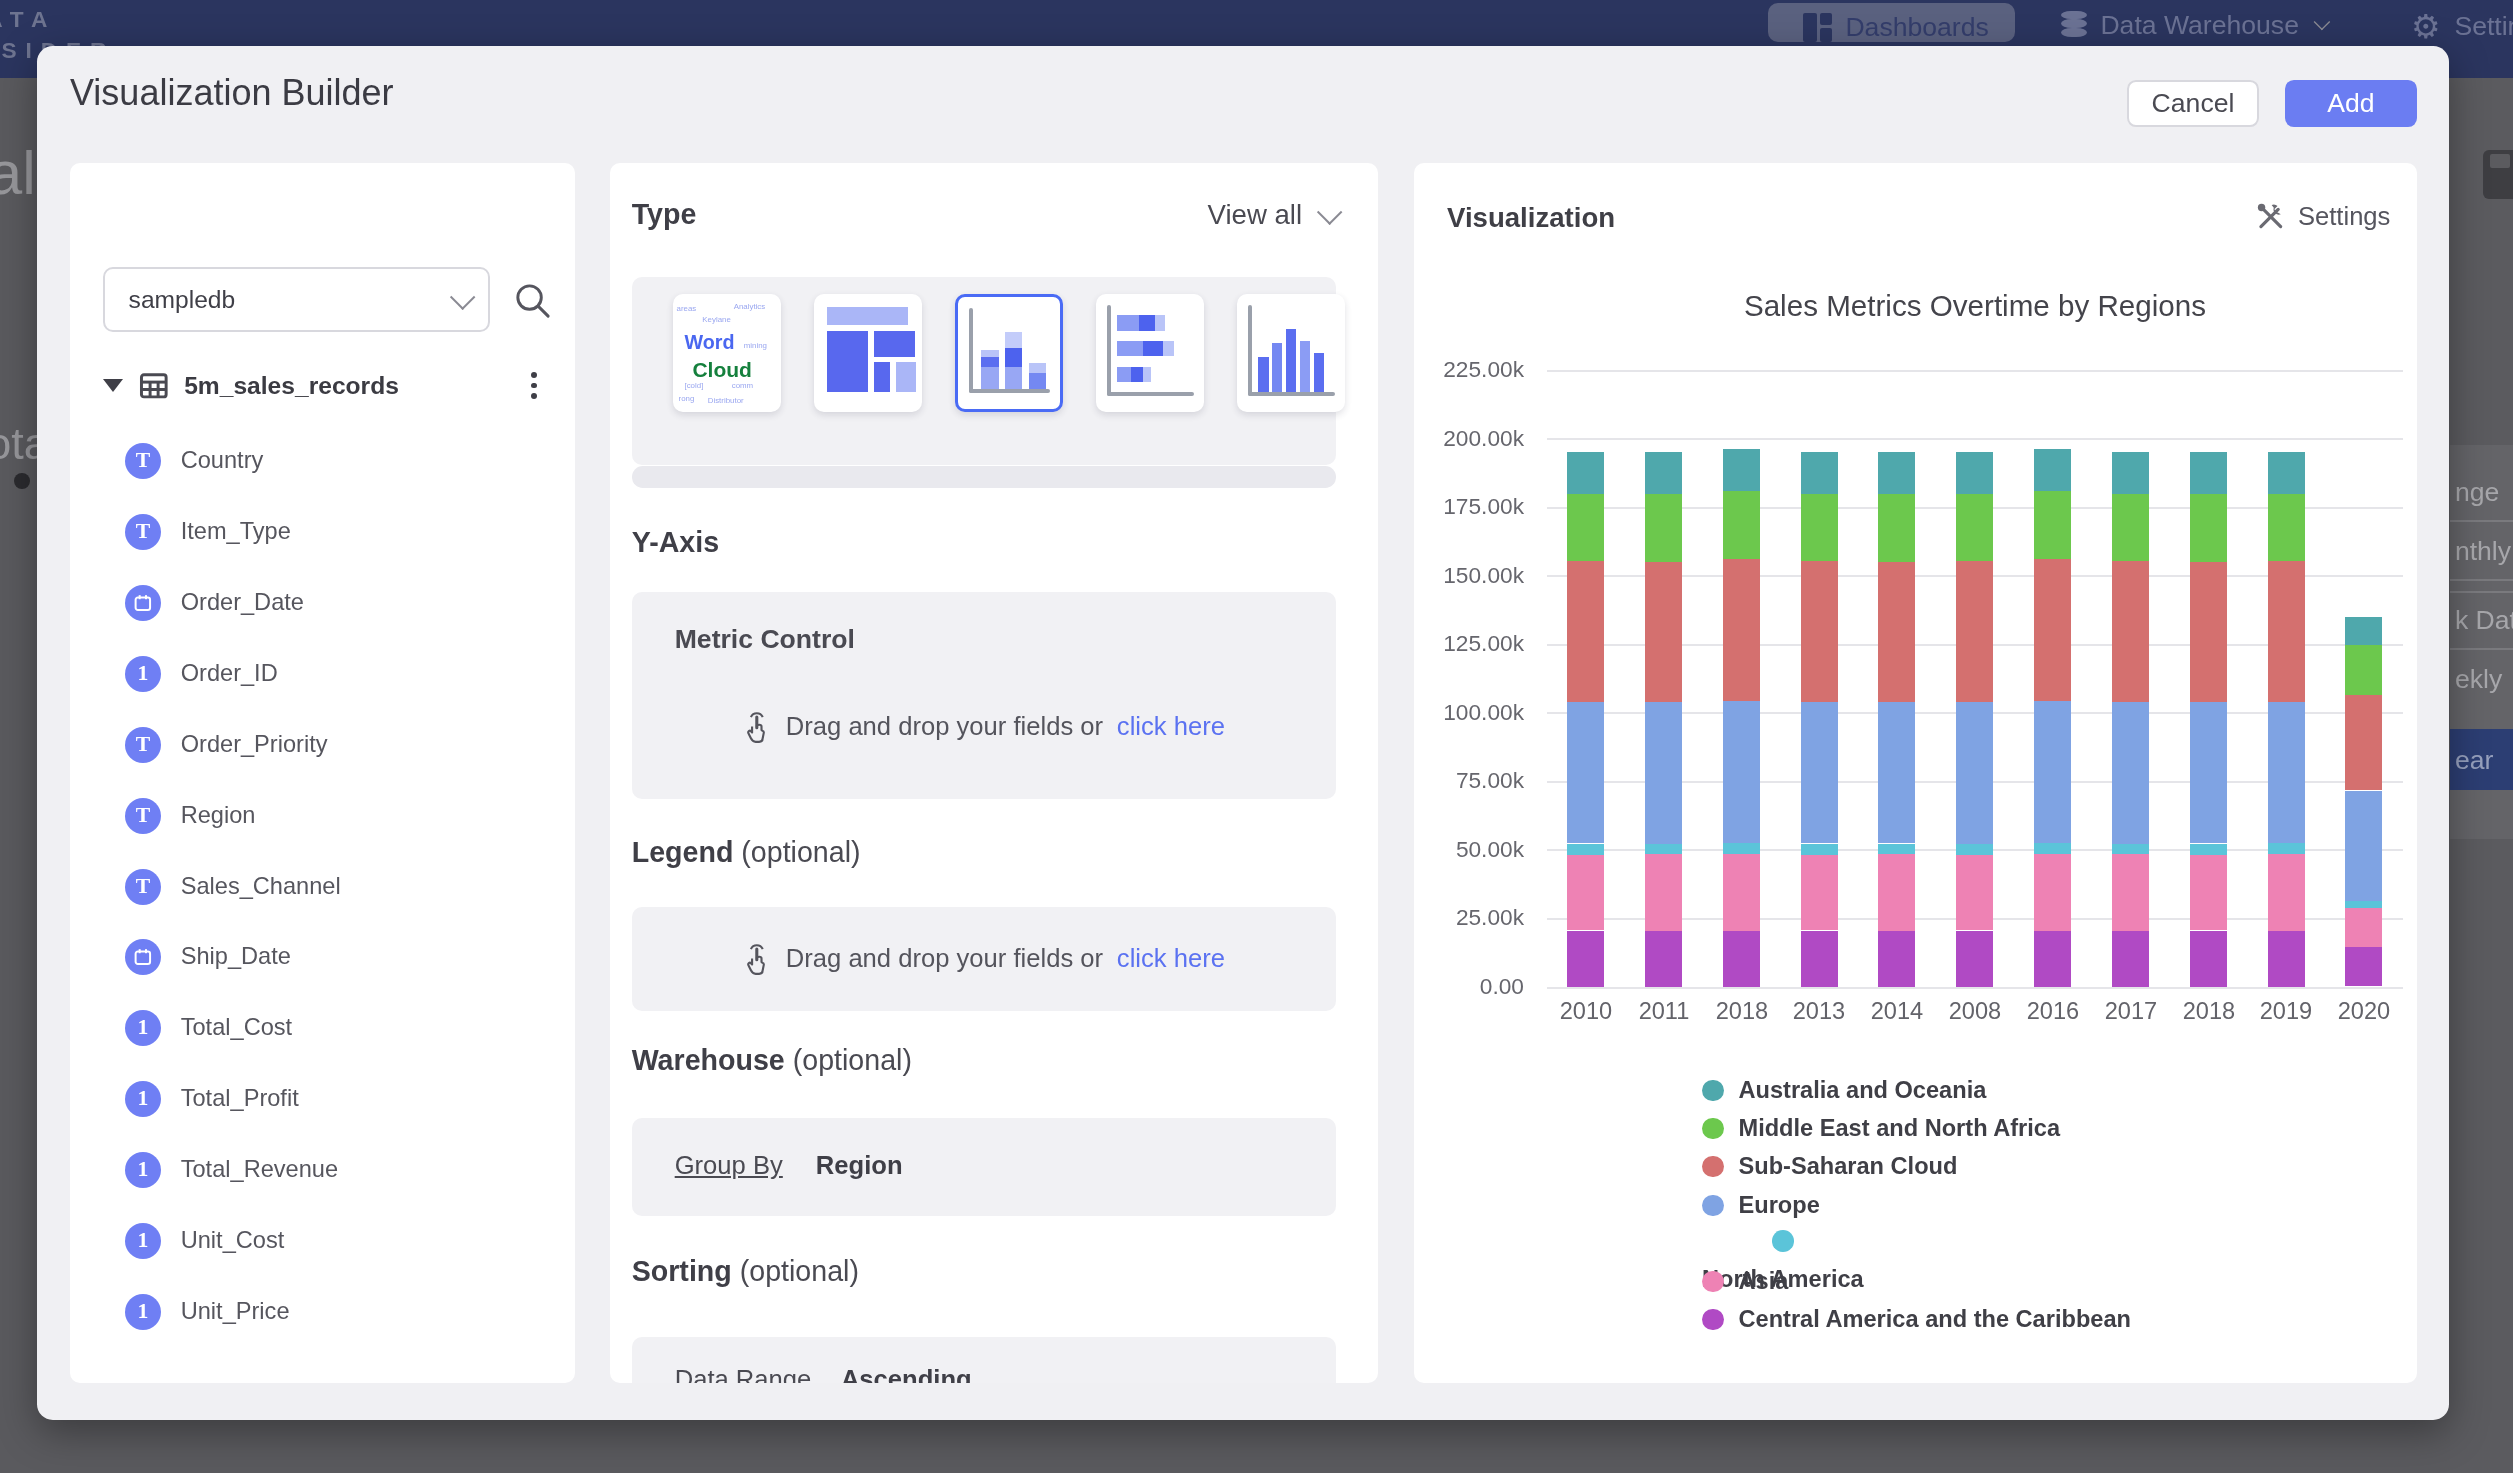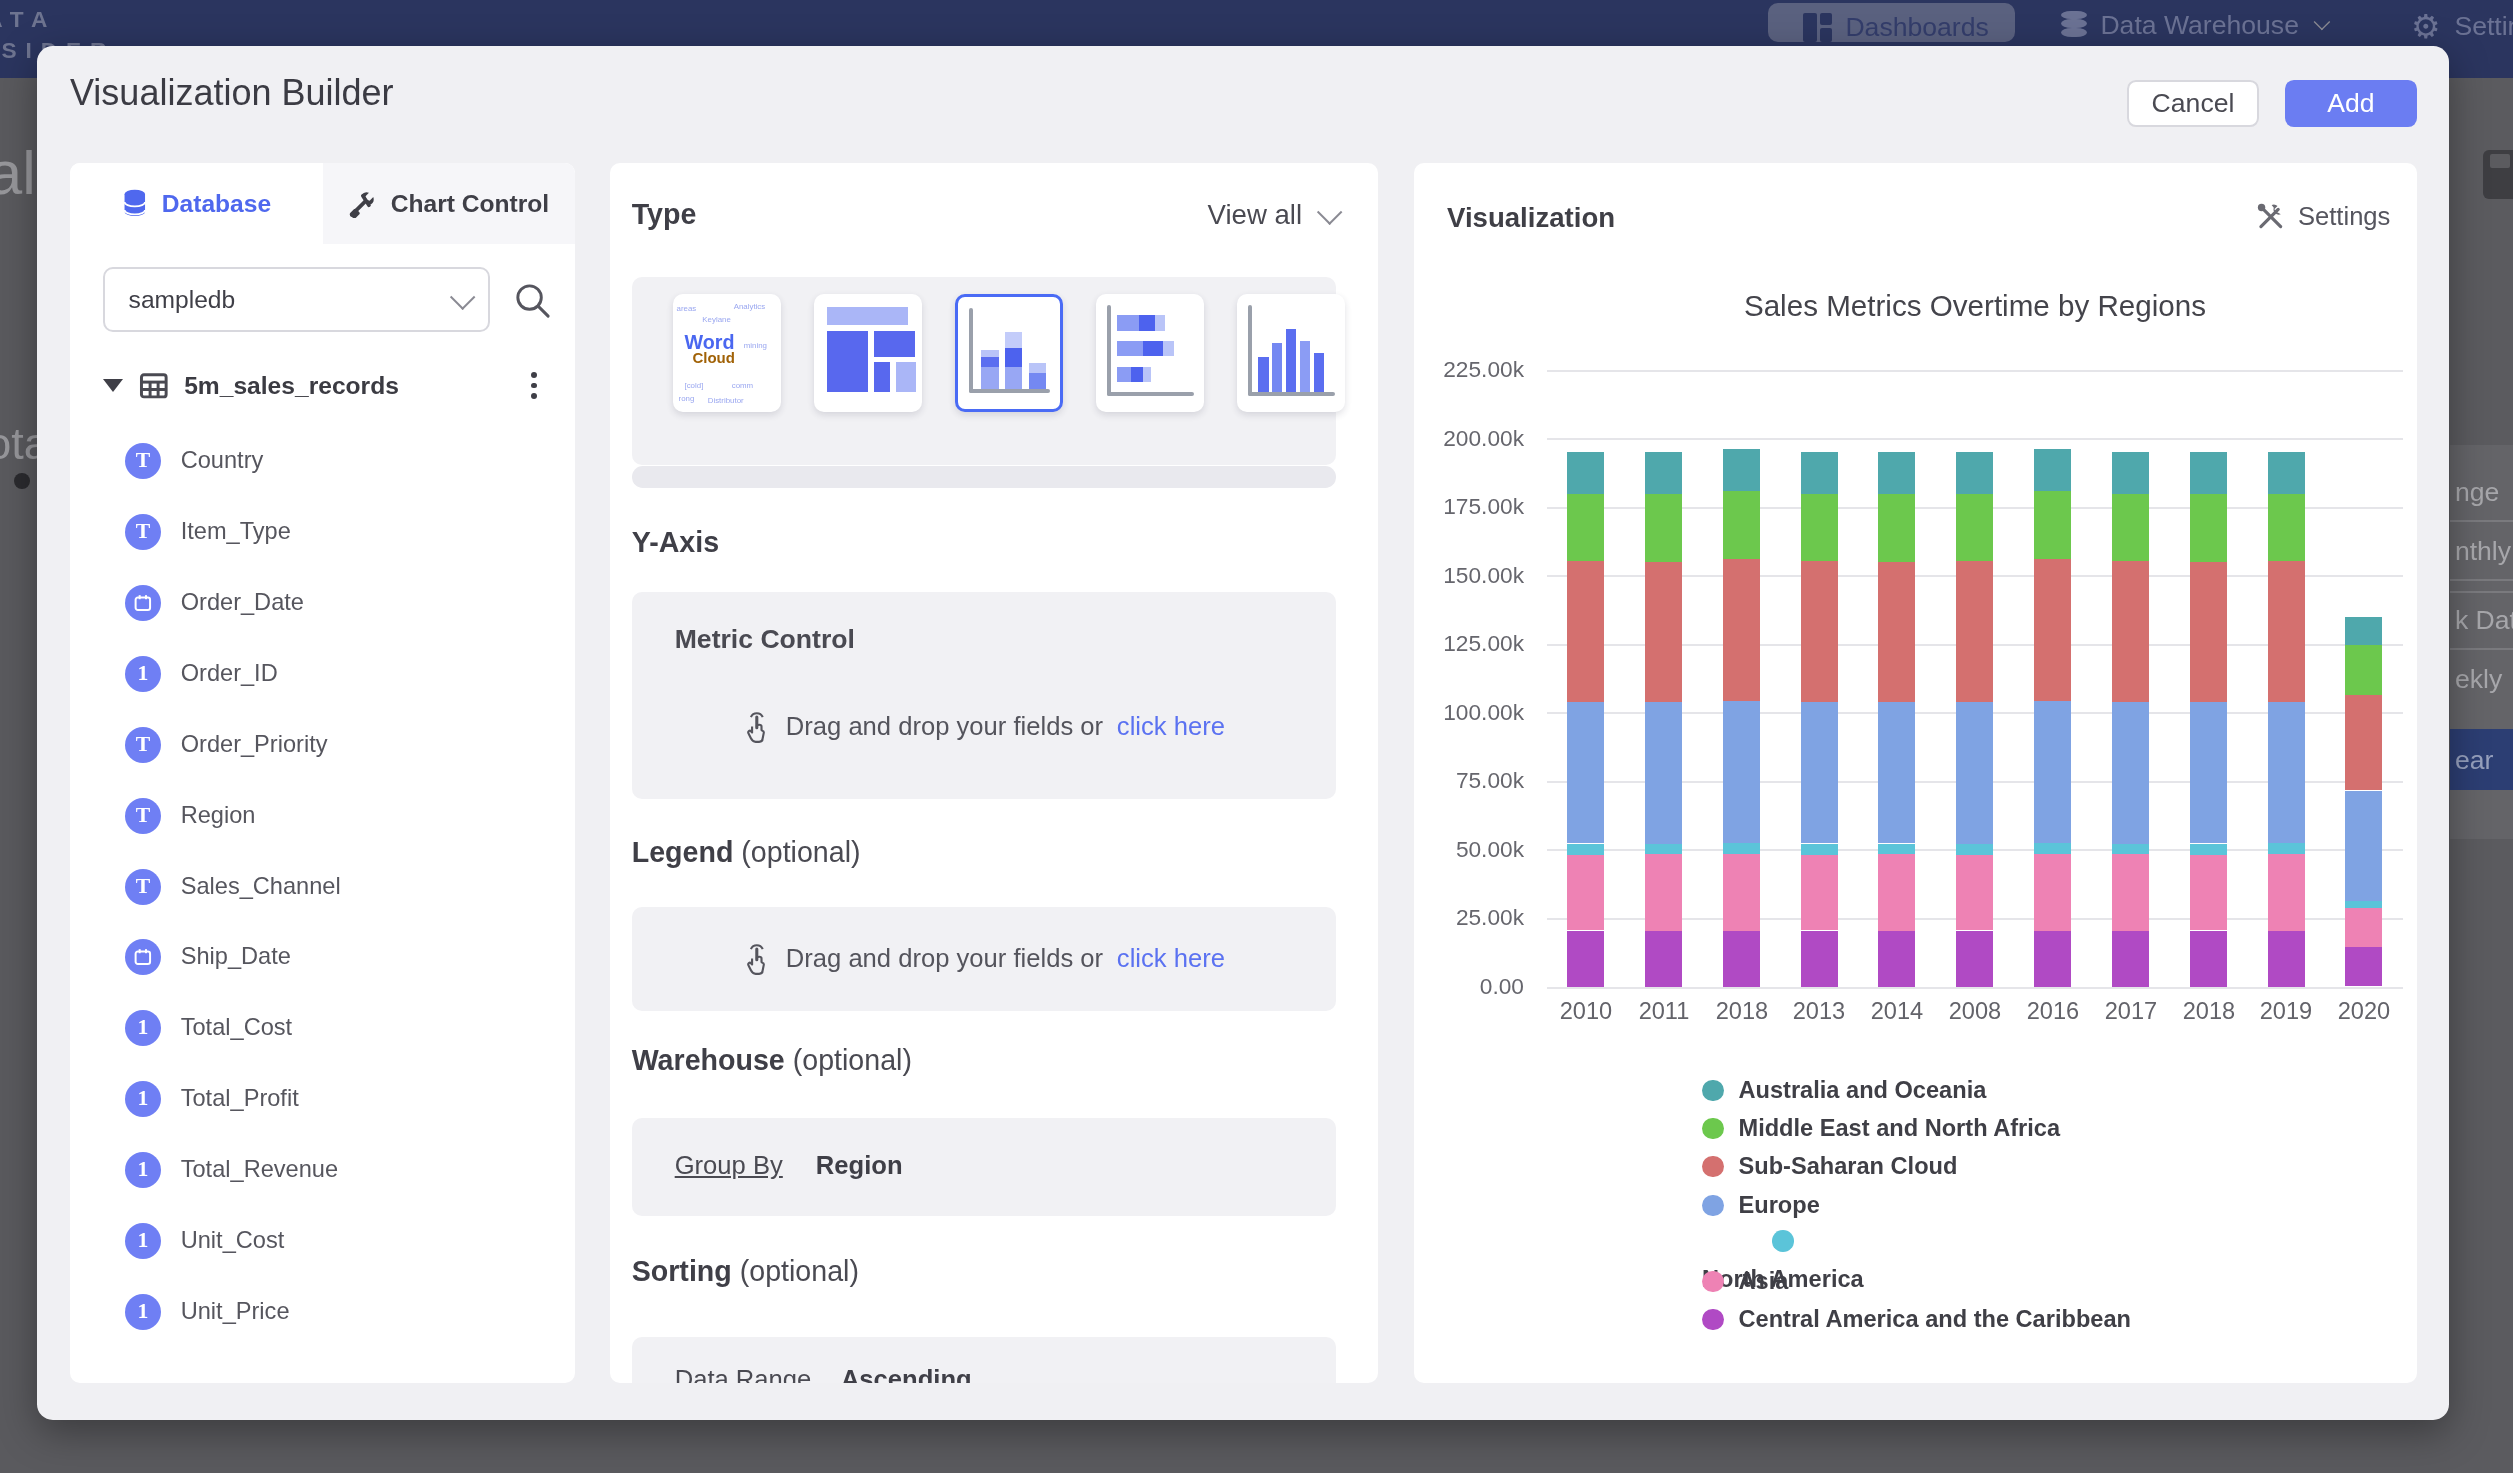--- a/index.html
+++ b/index.html
@@ -81,21 +81,21 @@
   .graybox{left:21.7px;width:704px;background:#f1f1f4;border-radius:9.9px;}
   .dragrow{position:absolute;left:0;width:100%;display:flex;align-items:center;justify-content:center;
            gap:13.8px;font-size:25.6px;color:#54545c;}
   .link{color:#5b72f1;cursor:pointer;}
   .groupby{text-decoration:underline;font-size:25.6px;color:#4a4a52;}
   .gval{font-size:25.6px;font-weight:700;color:#3f3f47;}
 
   
   .wc{position:relative;width:100%;height:100%;overflow:hidden;font-weight:700;color:#4a67f0;}
   .wc .w1{position:absolute;left:11.8px;top:37px;font-size:19.7px;}
-  .wc .w2{position:absolute;left:19.7px;top:55px;font-size:15px;color:#a16207;}
+  .wc .w2{position:absolute;left:19.7px;top:64px;font-size:21px;color:#15803d;}
   .wc .tiny{position:absolute;font-size:7.9px;color:#9aa7f0;font-weight:400;}
   .tm{position:absolute;inset:13.8px;}
   .tm i{position:absolute;background:#5868ee;}
   .tm .l{background:#aab6f7;}
   .axis-l{position:absolute;left:11.8px;top:11.8px;bottom:15.8px;width:3.9px;background:#9aa0ab;border-radius:2px;}
   .axis-b{position:absolute;left:11.8px;bottom:15.8px;right:9.9px;height:3.9px;background:#9aa0ab;border-radius:2px;}
   .mini-col{position:absolute;bottom:19.7px;width:17.7px;}
   .mini-col i{display:block;width:100%;}
   .mini-hbar{position:absolute;left:21.7px;height:15.8px;display:flex;}
   .mini-hbar i{display:block;height:100%;}
@@ -166,41 +166,20 @@
       </div>
     </div>
   </div>
 
   <div id="modal" class="abs">
     <div id="modal-title" class="abs">Visualization Builder</div>
     <div id="btn-cancel" class="abs btn">Cancel</div>
     <div id="btn-add" class="abs btn">Add</div>
 
     <div id="card-left" class="abs card">
-      <div class="tabbar abs">
-        <div class="tab active">
-          <svg width="27.6" height="29.6" viewBox="0 0 24 26">
-            <ellipse cx="12" cy="4.5" rx="9" ry="3.8" fill="#4f68ee"></ellipse>
-            <path d="M3 4.5 v8 a9 3.8 0 0 0 18 0 v-8" fill="#4f68ee"></path>
-            <path d="M3 12 v8 a9 3.8 0 0 0 18 0 v-8" fill="#4f68ee"></path>
-            <path d="M3 11.5 a9 3.8 0 0 0 18 0" fill="none" stroke="#fff" stroke-width="1.6"></path>
-            <path d="M3 18.5 a9 3.8 0 0 0 18 0" fill="none" stroke="#fff" stroke-width="1.6"></path>
-          </svg>
-          <span>Database</span>
-        </div>
-        <div class="tab inactive">
-          <svg width="29.6" height="29.6" viewBox="0 0 24 24">
-            <path d="M3 21 L14 10" stroke="#3f3f47" stroke-width="3" stroke-linecap="round"></path>
-            <path d="M13 5 a5 5 0 0 1 6 -2 l-3 3 l1 2.5 l2.5 1 l3-3 a5 5 0 0 1 -2 6 l-4-1.5 z" fill="#3f3f47" transform="translate(-2,0)"></path>
-            <path d="M4 14 l6 7" stroke="#3f3f47" stroke-width="3" stroke-linecap="round" transform="translate(10,-9) rotate(8)"></path>
-            <rect x="2" y="17" width="7" height="6" rx="1.5" fill="#3f3f47" transform="rotate(-45 5.5 20)"></rect>
-          </svg>
-          <span>Chart Control</span>
-        </div>
-      </div>
 
       <div class="select abs">
         <span>sampledb</span>
         <span class="chev"></span>
       </div>
       <div class="search-btn abs">
         <svg width="43" height="43" viewBox="0 0 44 44">
           <circle cx="19" cy="19" r="12" fill="none" stroke="#55555e" stroke-width="3"></circle>
           <line x1="28" y1="28" x2="38" y2="38" stroke="#55555e" stroke-width="3" stroke-linecap="round"></line>
         </svg>

